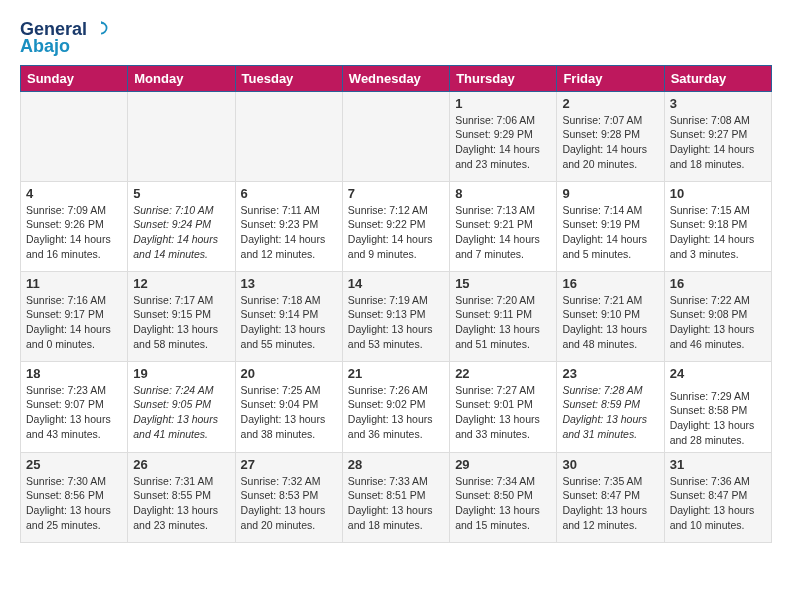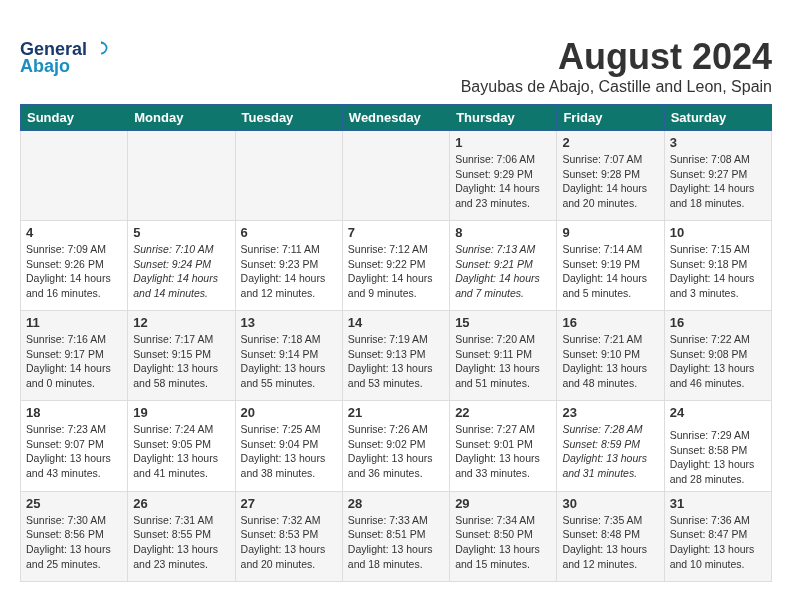--- a/index.html
+++ b/index.html
@@ -8,21 +8,20 @@
       background: #fff;
       width: 792px;
       min-height: 612px;
       padding: 16px 20px;
     }
     .header-area {
       display: flex;
       align-items: flex-start;
       justify-content: space-between;
       margin-bottom: 8px;
-      margin-top: 20px;
     }
     .logo {
       display: flex;
       align-items: center;
       margin-top: 4px;
     }
     .logo-text {
       font-size: 18px;
       font-weight: bold;
       color: #1a3a6b;
@@ -46,21 +45,21 @@
       font-size: 16px;
       color: #333;
       font-weight: normal;
     }
     table {
       width: 100%;
       border-collapse: collapse;
       table-layout: fixed;
     }
     thead th {
-      background-color: #0f766e;
+      background-color: #be185d;
       color: #fff;
       text-align: left;
       padding: 5px 6px;
       font-size: 13px;
       font-weight: bold;
       border: 1px solid #2a6099;
     }
     tbody td {
       vertical-align: top;
       padding: 4px 5px;
@@ -100,24 +99,20 @@
         <span class="logo-text">General
           <svg class="logo-icon" viewBox="0 0 20 20" fill="#1a8fc1">
             <path d="M10 2 C14 2 18 6 18 10 C18 14 14 18 10 18" stroke="#1a8fc1" stroke-width="2.5" fill="none"></path>
             <polygon points="10,0 14,5 10,4" fill="#1a8fc1"></polygon>
           </svg>
         </span>
       </div>
       <div style="font-size:18px;font-weight:bold;color:#1a8fc1;margin-top:-4px;">Abajo</div>
     </div>
   </div>
-  <div class="title-area">
-    <div class="month-title">August 2024</div>
-    <div class="subtitle">Bayubas de Abajo, Castille and Leon, Spain</div>
-  </div>
 </div>
 
 <table>
   <thead>
     <tr>
     <th>Sunday</th>
         <th>Monday</th>
         <th>Tuesday</th>
         <th>Wednesday</th>
         <th>Thursday</th>
@@ -177,21 +172,21 @@
         </td>
         <td>
           <span class="day-number">7</span>
           <div class="day-info" style="white-space: pre-line;">Sunrise: 7:12 AM
 Sunset: 9:22 PM
 Daylight: 14 hours
 and 9 minutes.</div>
         </td>
         <td>
           <span class="day-number">8</span>
-          <div class="day-info" style="white-space: pre-line; font-style: italic;">Sunrise: 7:13 AM
+          <div class="day-info" style="white-space: pre-line;">Sunrise: 7:13 AM
 Sunset: 9:21 PM
 Daylight: 14 hours
 and 7 minutes.</div>
         </td>
         <td>
           <span class="day-number">9</span>
           <div class="day-info" style="white-space: pre-line;">Sunrise: 7:14 AM
 Sunset: 9:19 PM
 Daylight: 14 hours
 and 5 minutes.</div>
@@ -258,21 +253,21 @@
       <tr>
         <td>
           <span class="day-number">18</span>
           <div class="day-info" style="white-space: pre-line;">Sunrise: 7:23 AM
 Sunset: 9:07 PM
 Daylight: 13 hours
 and 43 minutes.</div>
         </td>
         <td>
           <span class="day-number">19</span>
-          <div class="day-info" style="white-space: pre-line;">Sunrise: 7:24 AM
+          <div class="day-info" style="white-space: pre-line; font-style: italic;">Sunrise: 7:24 AM
 Sunset: 9:05 PM
 Daylight: 13 hours
 and 41 minutes.</div>
         </td>
         <td>
           <span class="day-number">20</span>
           <div class="day-info" style="white-space: pre-line;">Sunrise: 7:25 AM
 Sunset: 9:04 PM
 Daylight: 13 hours
 and 38 minutes.</div>
@@ -338,21 +333,21 @@
         <td>
           <span class="day-number">29</span>
           <div class="day-info" style="white-space: pre-line;">Sunrise: 7:34 AM
 Sunset: 8:50 PM
 Daylight: 13 hours
 and 15 minutes.</div>
         </td>
         <td>
           <span class="day-number">30</span>
           <div class="day-info" style="white-space: pre-line;">Sunrise: 7:35 AM
-Sunset: 8:48 PM
+Sunset: 8:47 PM
 Daylight: 13 hours
 and 12 minutes.</div>
         </td>
         <td>
           <span class="day-number">31</span>
           <div class="day-info" style="white-space: pre-line;">Sunrise: 7:36 AM
 Sunset: 8:47 PM
 Daylight: 13 hours
 and 10 minutes.</div>
         </td>

